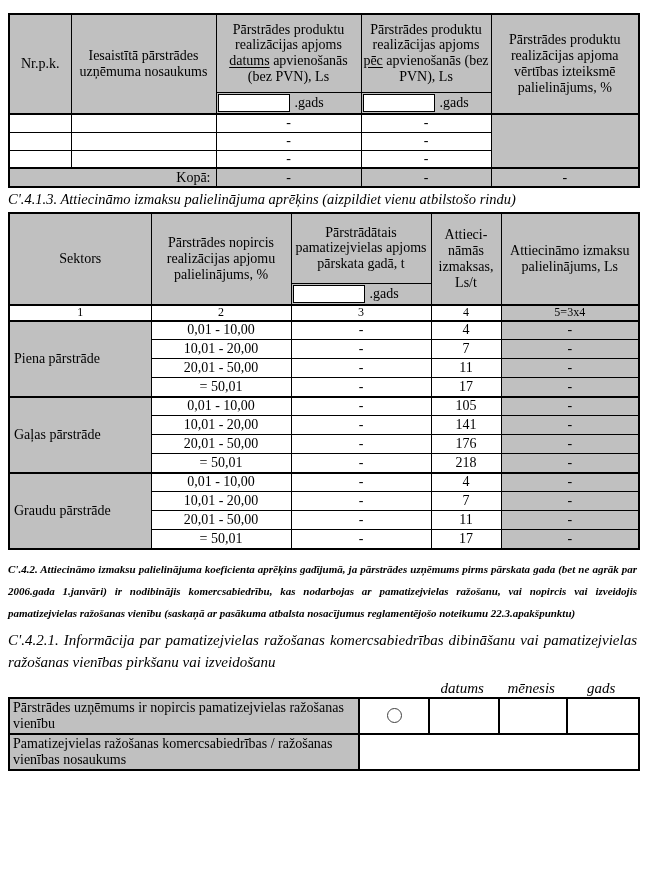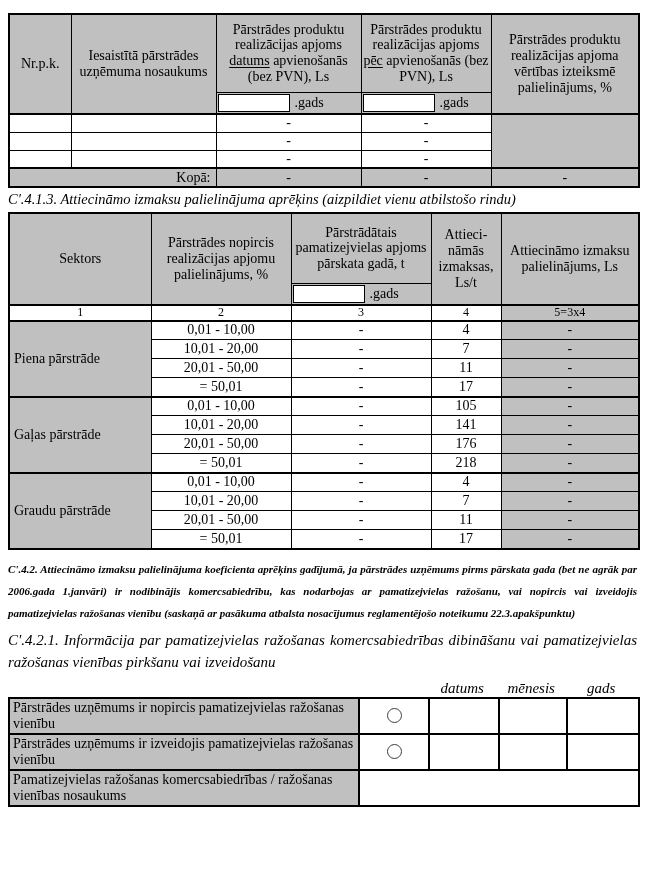--- a/index.html
+++ b/index.html
@@ -252,27 +252,18 @@
   <tbody>
   <tr>
     <td class="gray label">Pārstrādes uzņēmums ir nopircis pamatizejvielas ražošanas vienību</td>
     <td>
       <div class="radio"></div>
     </td>
     <td></td>
     <td></td>
     <td></td>
   </tr>
-  <tr>
-    <td class="gray label">Pārstrādes uzņēmums ir izveidojis pamatizejvielas ražošanas vienību</td>
-    <td>
-      <div class="radio"></div>
-    </td>
-    <td></td>
-    <td></td>
-    <td></td>
-  </tr>
   <tr class="last">
     <td class="gray label">Pamatizejvielas ražošanas komercsabiedrības / ražošanas vienības nosaukums</td>
     <td colspan="4"></td>
   </tr>
 </tbody>
   </table>
 
 </body></html>

